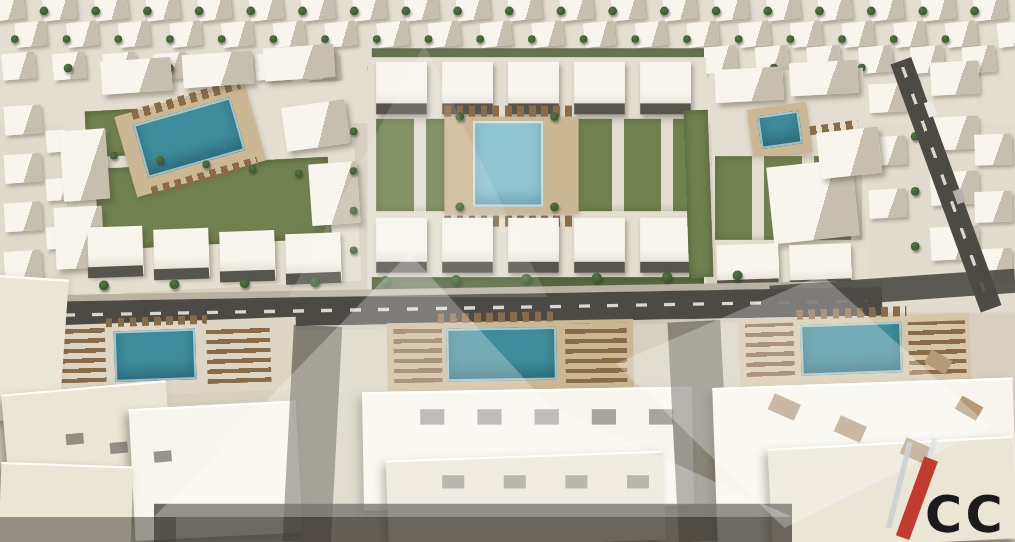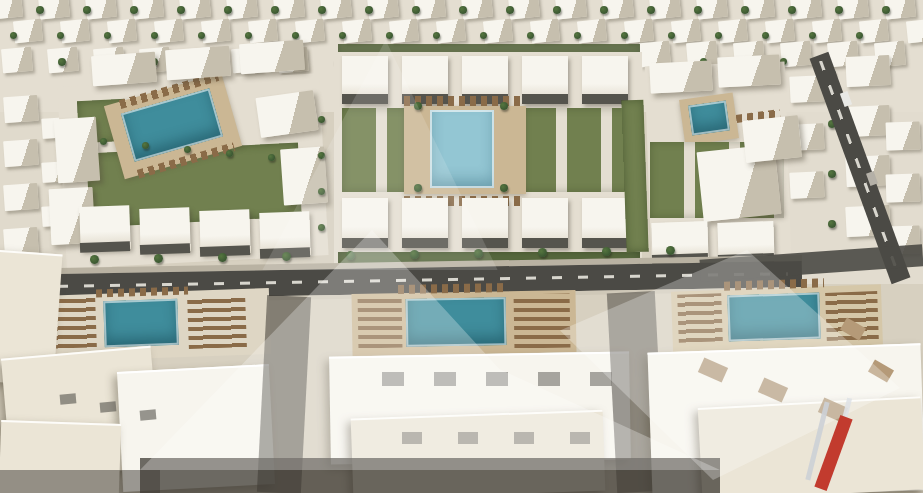--- a/index.html
+++ b/index.html
@@ -316,14 +316,15 @@
     <div class="el" style="left: 870px; top: 364px; width: 22px; height: 14px; background: rgb(181, 154, 120); transform: rotate(30deg);"></div>
     <div class="el shade" style="left: 140px; top: 458px; width: 580px; height: 35px; opacity: 0.75;"></div>
     <div class="el shade" style="left: 0px; top: 470px; width: 160px; height: 23px; opacity: 0.5;"></div>
     <div class="el wm wm1" style="left: 140px; top: 230px; width: 580px; height: 240px;"></div>
     <div class="el wm wm2" style="left: 560px; top: 250px; width: 340px; height: 230px;"></div>
     <div class="el wm wm3" style="left: 240px; top: 40px; width: 280px; height: 230px; opacity: 0.5;"></div>
     <div class="logo">
     <div class="logo-bar-a"></div>
     <div class="logo-bar-b"></div>
     <div class="logo-red"></div>
+    <div class="logo-letters">CC</div>
   </div>
 </div>
 
 </body></html>

